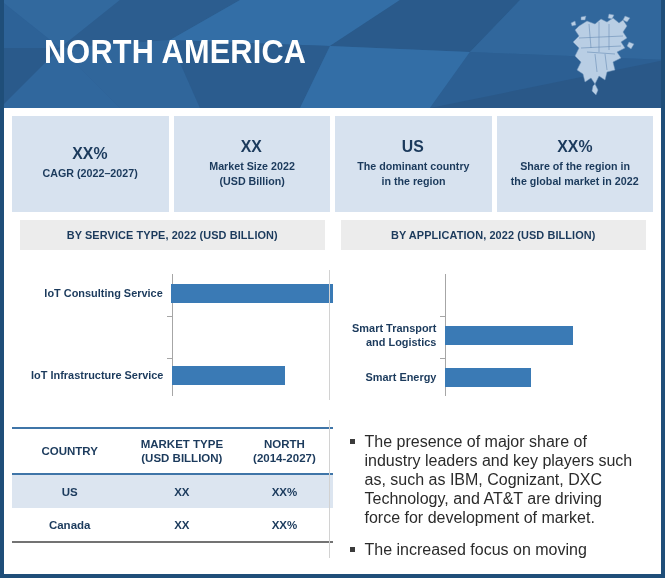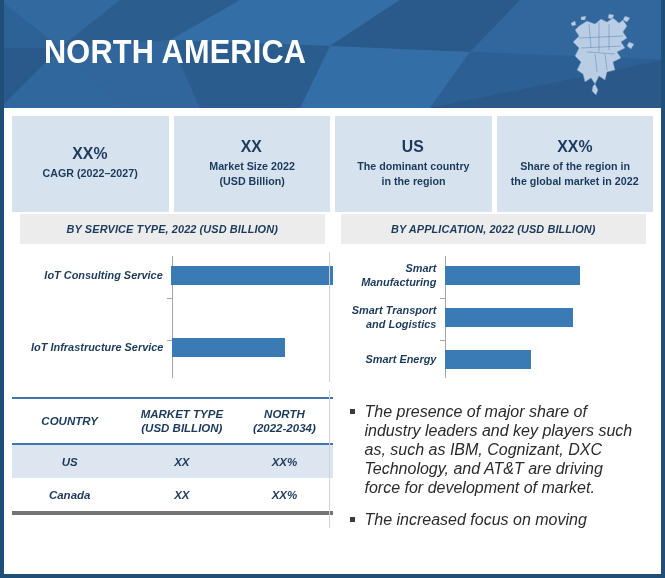--- a/index.html
+++ b/index.html
@@ -101,24 +101,23 @@
     color: #1b3a5c;
     font-size: 11.5px;
     font-weight: 700;
     line-height: 15px;
     transform: scaleX(0.93);
   }
 
   
   .section-row {
     display: flex;
-    padding: 2px 8px;
+    padding: 8px 8px;
     box-sizing: border-box;
     gap: 0;
-    font-style: italic;
   }
   .col {
     flex: 1 1 0;
     min-width: 0;
     position: relative;
   }
   .bar-head {
     background: #ececec;
     color: #1b3a5c;
     font-size: 11.5px;
@@ -216,21 +215,21 @@
   .col-cagr { width: 30%; }
   th.th-country, td.td-country {
     text-align: left;
     padding-left: 14px;
   }
   thead tr.head-row {
     border-top: 2px solid #3f75a8;
     border-bottom: 2px solid #3f75a8;
   }
   tbody tr.row-shaded td { background: #dce5f0; }
-  tbody tr.row-last { border-bottom: 4px solid #737373; }
+  tbody tr.row-last { border-bottom: 2px solid #737373; }
 
   
   .bullets {
     list-style: none;
     margin: 0;
     padding: 12px 14px 0 16px;
     height: 138px;
     box-sizing: border-box;
     overflow: hidden;
   }
@@ -347,43 +346,36 @@
             <div class="axis-line" style="left:160px;"></div>
             <div class="tick" style="left:155px; top:44px;"></div>
             <div class="tick" style="left:155px; top:86px;"></div>
 
             <div class="chart-row" style="top:0px;">
               <div class="cat-label" style="width:160px;">IoT Consulting Service</div>
               <div class="bar" style="width:162px;"></div>
             </div>
 
 
-            <div class="chart-row" style="top:72px;">
+            <div class="chart-row" style="top:82px;">
               <div class="cat-label" style="width:160px;">IoT Infrastructure Service</div>
               <div class="bar" style="width:113px;"></div>
             </div>
           </div>
         </div>
       </div>
 
       <div class="col">
         <div class="chart-divider"></div>
         <div class="chart-area">
           <div class="chart-rows">
             <div class="axis-line" style="left:112px;"></div>
             <div class="tick" style="left:107px; top:44px;"></div>
             <div class="tick" style="left:107px; top:86px;"></div>
 
-            <div class="chart-row" style="top:0px;">
-              <div style="width:112px;">
-                <div class="cat-label">Smart</div>
-                <div class="cat-label">Manufacturing</div>
-              </div>
-              <div class="bar" style="width:135px;"></div>
-            </div>
 
             <div class="chart-row" style="top:42px;">
               <div style="width:112px;">
                 <div class="cat-label">Smart Transport</div>
                 <div class="cat-label">and Logistics</div>
               </div>
               <div class="bar" style="width:128px;"></div>
             </div>
 
             <div class="chart-row" style="top:84px;">
@@ -410,21 +402,21 @@
               <tr class="head-row">
                 <th class="th-country">
                   <div>COUNTRY</div>
                 </th>
                 <th>
                   <div>MARKET TYPE</div>
                   <div>(USD BILLION)</div>
                 </th>
                 <th>
                   <div>NORTH</div>
-                  <div>(2022-2034)</div>
+                  <div>(2014-2027)</div>
                 </th>
               </tr>
             </thead>
             <tbody>
               <tr class="row-shaded">
                 <td class="td-country">US</td>
                 <td>XX</td>
                 <td>XX%</td>
               </tr>
               <tr class="row-last">

